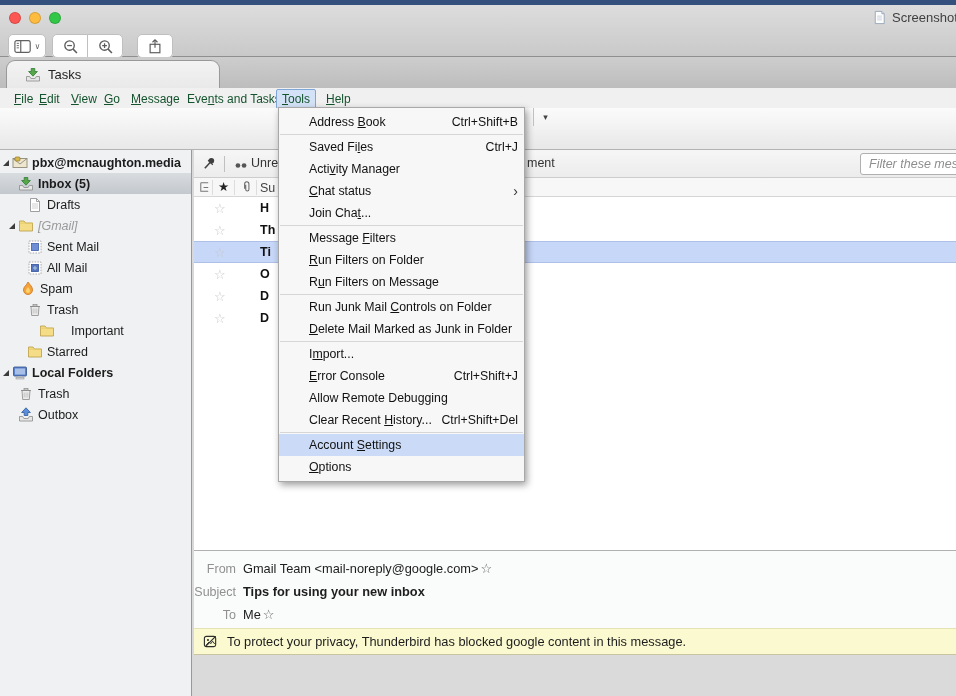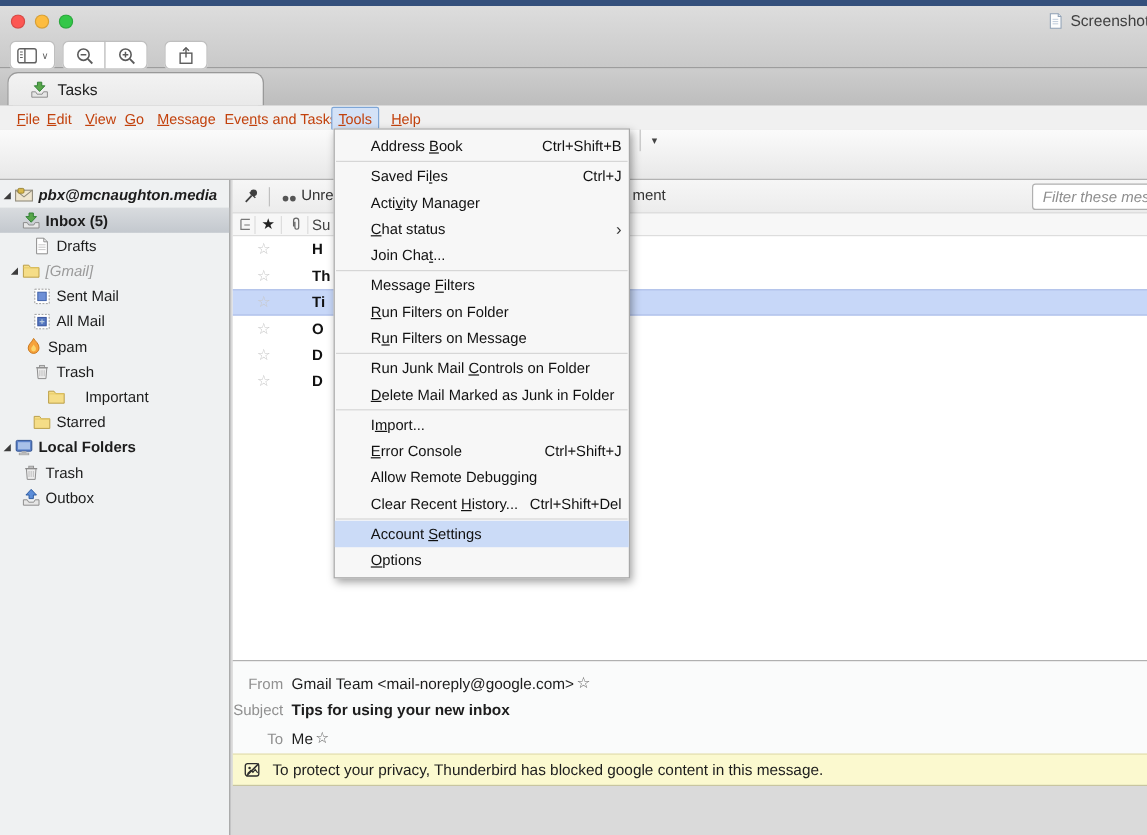--- a/index.html
+++ b/index.html
@@ -23,21 +23,21 @@
     font-size:13px; color:#3f3f3f; white-space:nowrap; }
   .pv-btn { top:29px; height:24px; background:#fff; border:1px solid #bfbfbf; border-radius:5px;
     display:flex; align-items:center; justify-content:center; box-sizing:border-box;
     box-shadow:0 1px 0 rgba(255,255,255,.5); }
   
   .tab-strip { left:0; top:57px; width:956px; height:31px; background:linear-gradient(#cdcdcd,#bdbdbd); }
   .tab { left:6px; top:60px; width:214px; height:28px; box-sizing:border-box;
     background:linear-gradient(#f3f3f3,#e9e9e9); border:1px solid #999; border-bottom:none;
     border-radius:9px 9px 0 0; display:flex; align-items:center; gap:7px; padding-left:18px;
     font-size:13px; color:#222; }
-  .menubar { left:0; top:88px; width:956px; height:20px; background:#f0f0f0; font-size:12px; color:#c2410c; }
+  .menubar { left:0; top:88px; width:956px; height:20px; background:#f0f0f0; font-size:12px; color:#14532d; }
   .mb-item { position:absolute; top:1px; padding:2px 5px; border:1px solid transparent; border-radius:2px;
     white-space:nowrap; cursor:default; }
   .mb-item.active { background:#d4e2f7; border-color:#7ea6d7; }
   .mail-toolbar { left:0; top:108px; width:956px; height:42px; box-sizing:border-box;
     background:linear-gradient(#fbfbfb,#e8e8e8); border-bottom:1px solid #b3b3b3;
     display:flex; align-items:center; gap:18px; padding-left:8px; font-size:13px; color:#333;flex-direction:column; }
   .tb-btn { display:flex; align-items:center; gap:6px; white-space:nowrap; }
   .tb-sep { width:1px; height:18px; background:#c3c3c3; margin:0 3px; }
   .caret { font-size:9px; color:#444; }
   
@@ -212,21 +212,21 @@
       <span class="ic">
           <svg width="16" height="17" viewBox="0 0 18 18">
             <circle cx="9" cy="5.5" r="3.2" fill="#4f4f4f"></circle>
             <path d="M2.5 15.5a6.5 5.8 0 0 1 13 0z" fill="#4f4f4f"></path>
           </svg>
         </span>
     </span>
   </div>
 
   <aside class="abs folder-pane" id="folder-pane">
-      <div class="f-row bold" style="padding-left: 0px; font-style: italic;">
+      <div class="f-row bold" style="padding-left: 0px;">
         <span class="twisty">
           <svg width="8" height="8" viewBox="0 0 8 8">
             <path d="M7 1v6H1z" fill="#3c3c3c"></path>
           </svg>
         </span>
         <span class="f-ic">
           <svg width="16" height="16" viewBox="0 0 16 16">
             <rect x="1" y="3.5" width="14" height="9" fill="#efe6cf" stroke="#8f8a7a" stroke-width=".9"></rect>
             <path d="M1 3.5L8 9l7-5.5" fill="none" stroke="#8f8a7a" stroke-width=".9"></path>
             <rect x="3" y="2" width="5" height="4" rx="1" fill="#d9b84a" stroke="#8f7a2a" stroke-width=".7"></rect>

